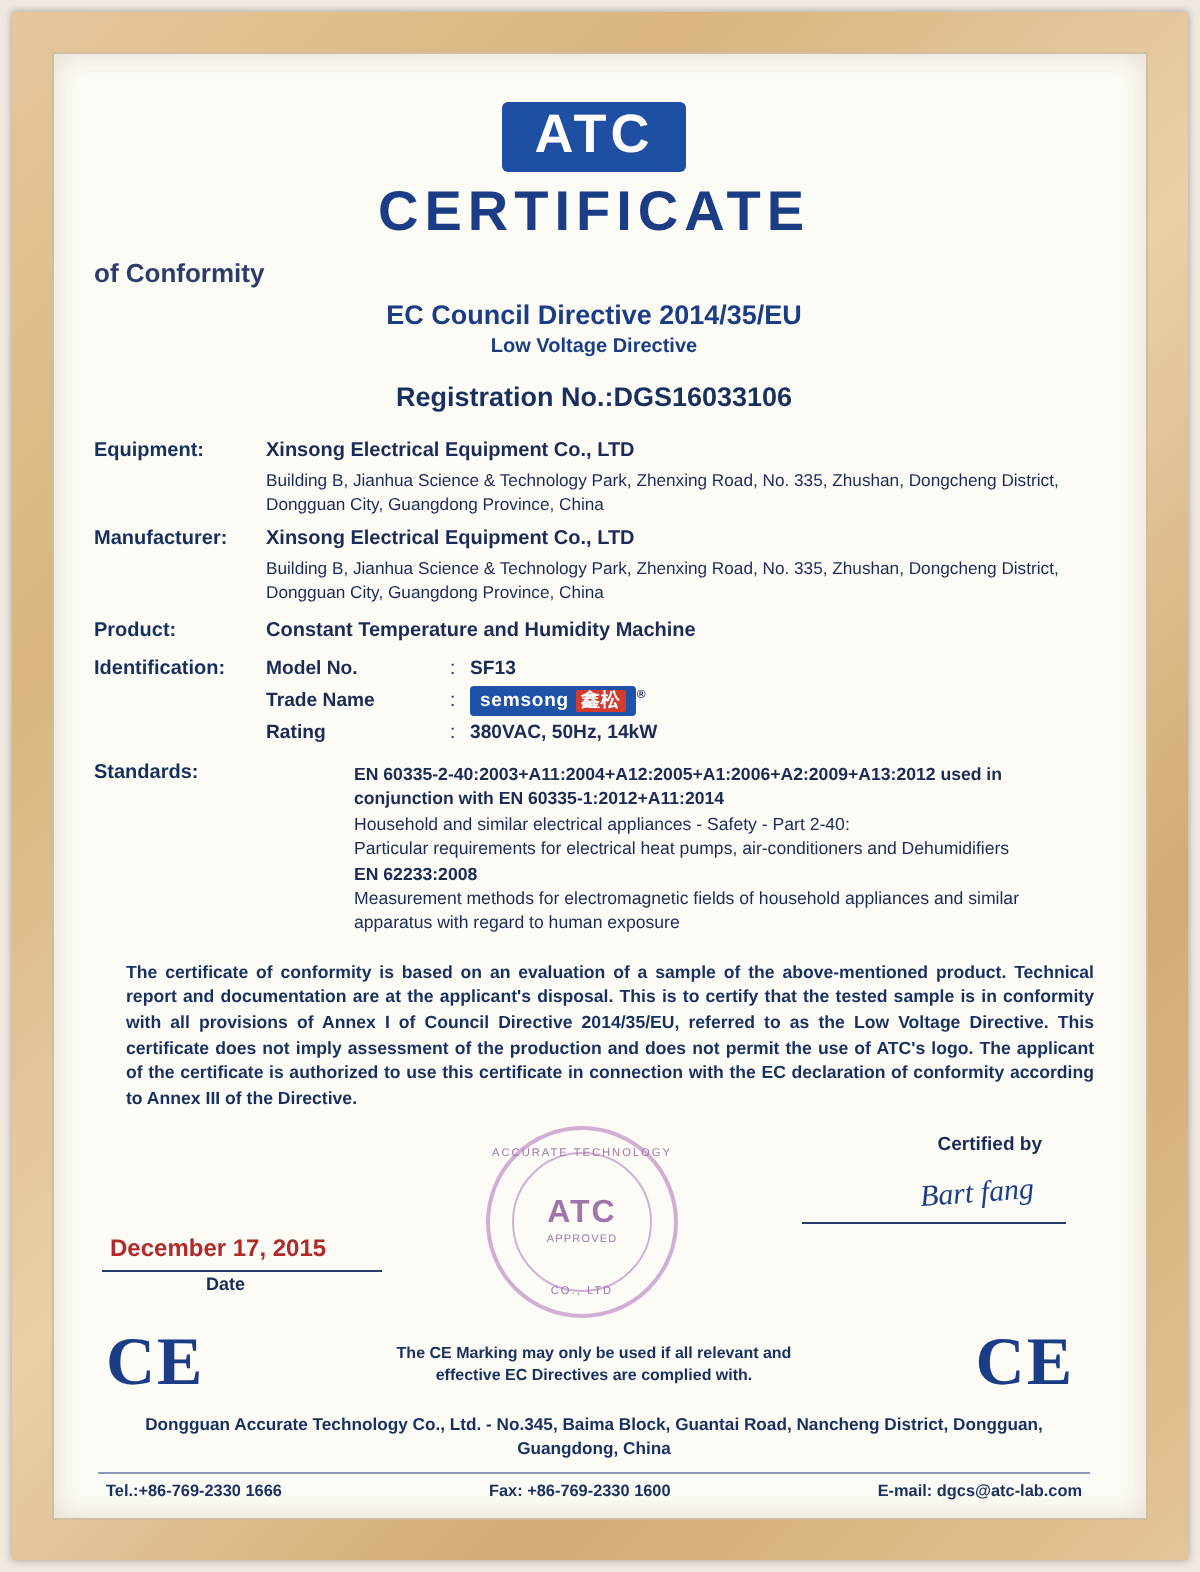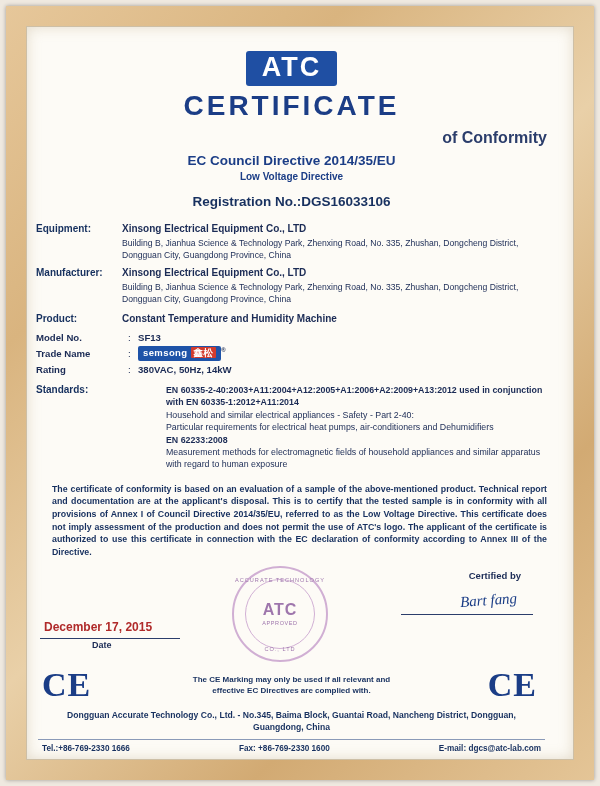--- a/index.html
+++ b/index.html
@@ -19,21 +19,21 @@
   }
   .frame-inner{
     position:absolute;left:20px;top:20px;right:20px;bottom:20px;
     background:#fdfbf6;
     border:1px solid #cdbfa6;
     box-shadow:inset 0 0 14px rgba(180,160,120,.35);
     overflow:hidden;
   }
   .paper{
     position:absolute;inset:0;
-    padding:14px 26px 8px 9px;
+    padding:14px 26px 8px 20px;
     box-sizing:border-box;
     color:#1b2b55;
   }
   
   .atc-logo{
     text-align:center;margin-top:10px;
   }
   .atc-box{
     display:inline-block;
     background:#1f4fa3;
@@ -47,21 +47,21 @@
   }
   .cert-title{
     text-align:center;
     font-size:28px;
     letter-spacing:3px;
     font-weight:bold;
     color:#1b3d86;
     margin-top:4px;
   }
   .of-conf{
-    text-align:right;font-size:16px;color:#2b3d6b;margin-top:7px;font-weight:bold;
+    text-align:left;font-size:13px;color:#2b3d6b;margin-top:7px;font-weight:bold;
   }
   .directive{
     text-align:center;font-size:13.5px;color:#1b3d86;margin-top:6px;font-weight:bold;
   }
   .lowvolt{
     text-align:center;font-size:10px;color:#1b3d86;margin-top:3px;font-weight:bold;
   }
   .regno{
     text-align:center;font-size:13.5px;color:#17305f;margin-top:12px;font-weight:bold;
   }
@@ -182,20 +182,21 @@
         </div>
 
         <div class="row" style="margin-top:8px;justify-content:center;">
           <div class="lbl">Product:</div>
           <div class="val">
             <div class="strong">Constant Temperature and Humidity Machine</div>
           </div>
         </div>
 
         <div class="row" style="margin-top:8px;">
+          <div class="lbl">Identification:</div>
           <div class="val">
             <div class="sub">
               <div class="k">Model No.</div>
               <div class="c">:</div>
               <div class="v">SF13</div>
             </div>
             <div class="sub" style="align-items:center;">
               <div class="k">Trade Name</div>
               <div class="c">:</div>
               <div class="v">

